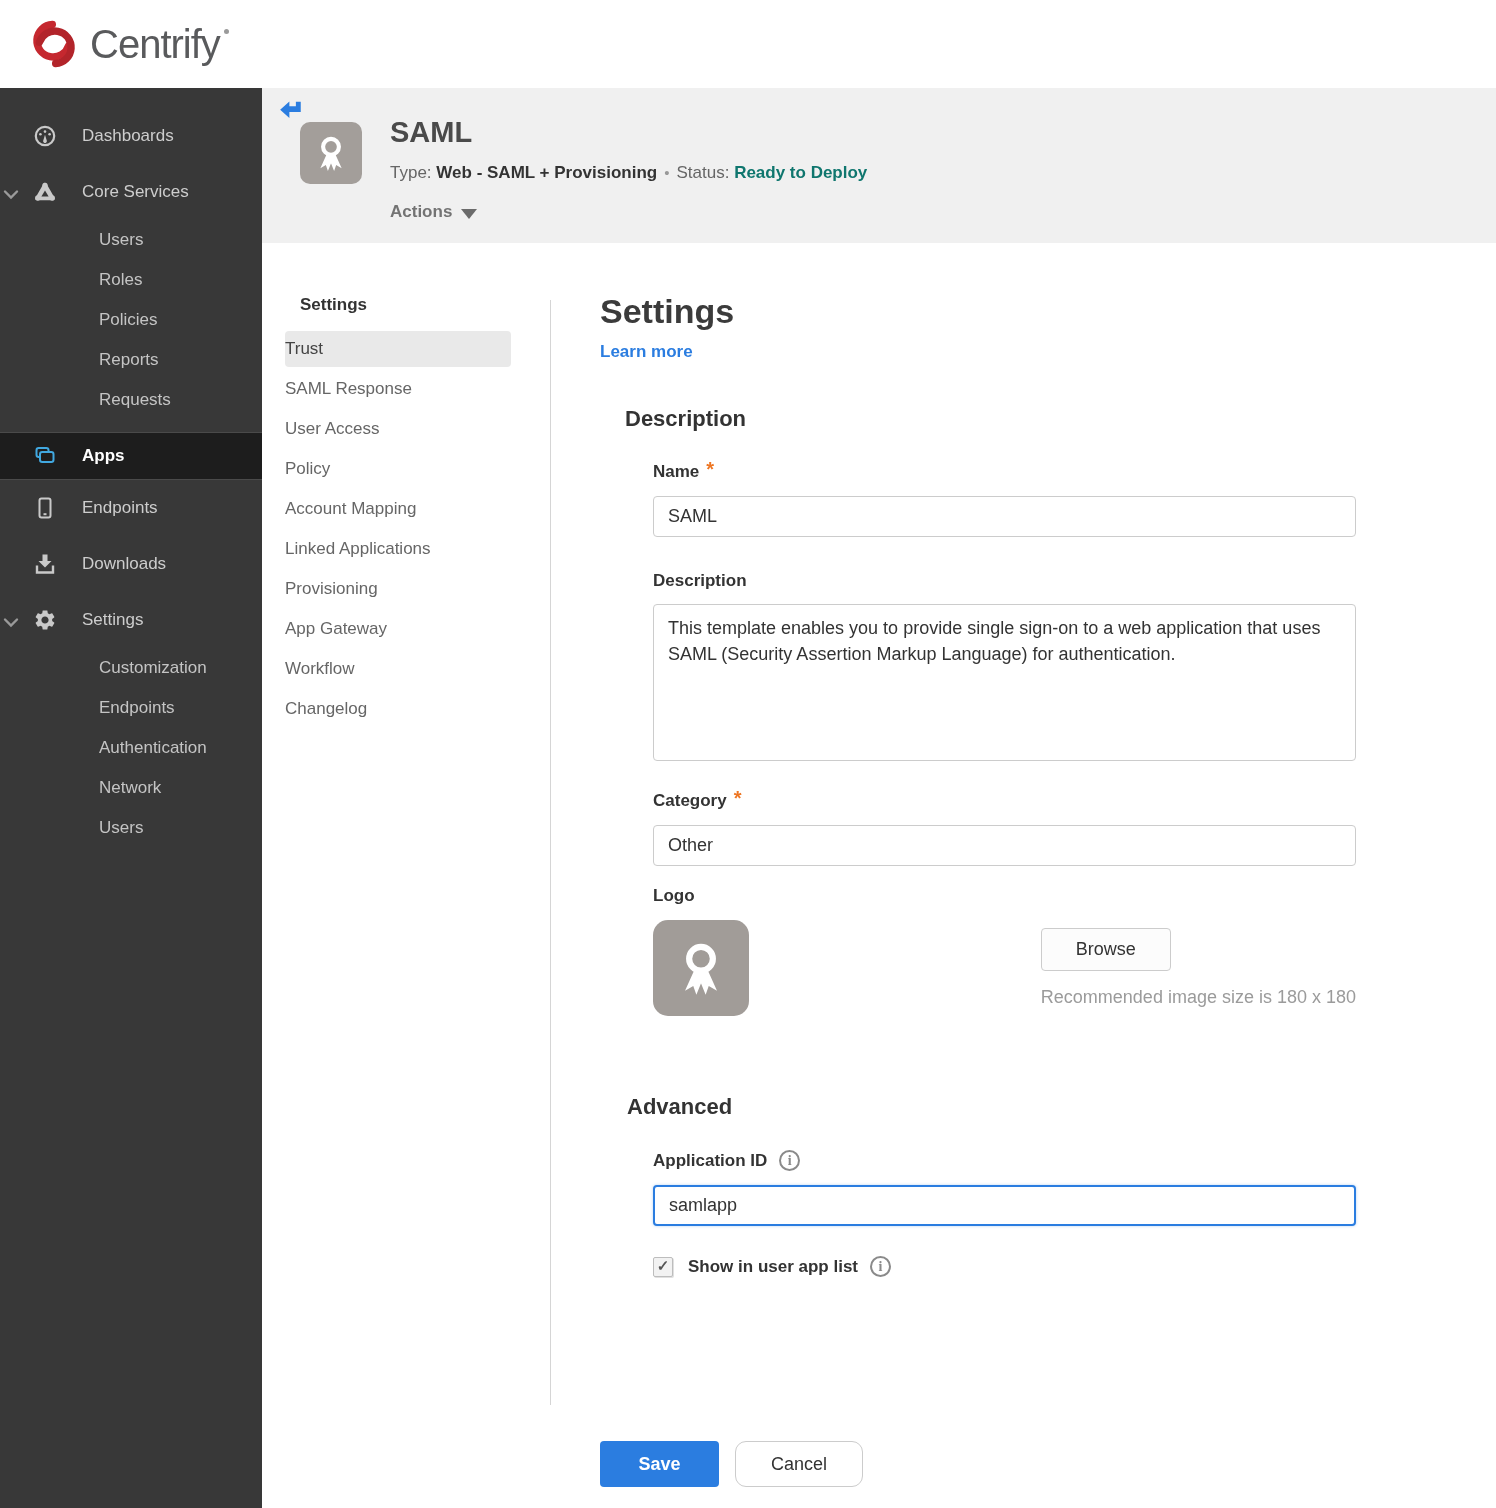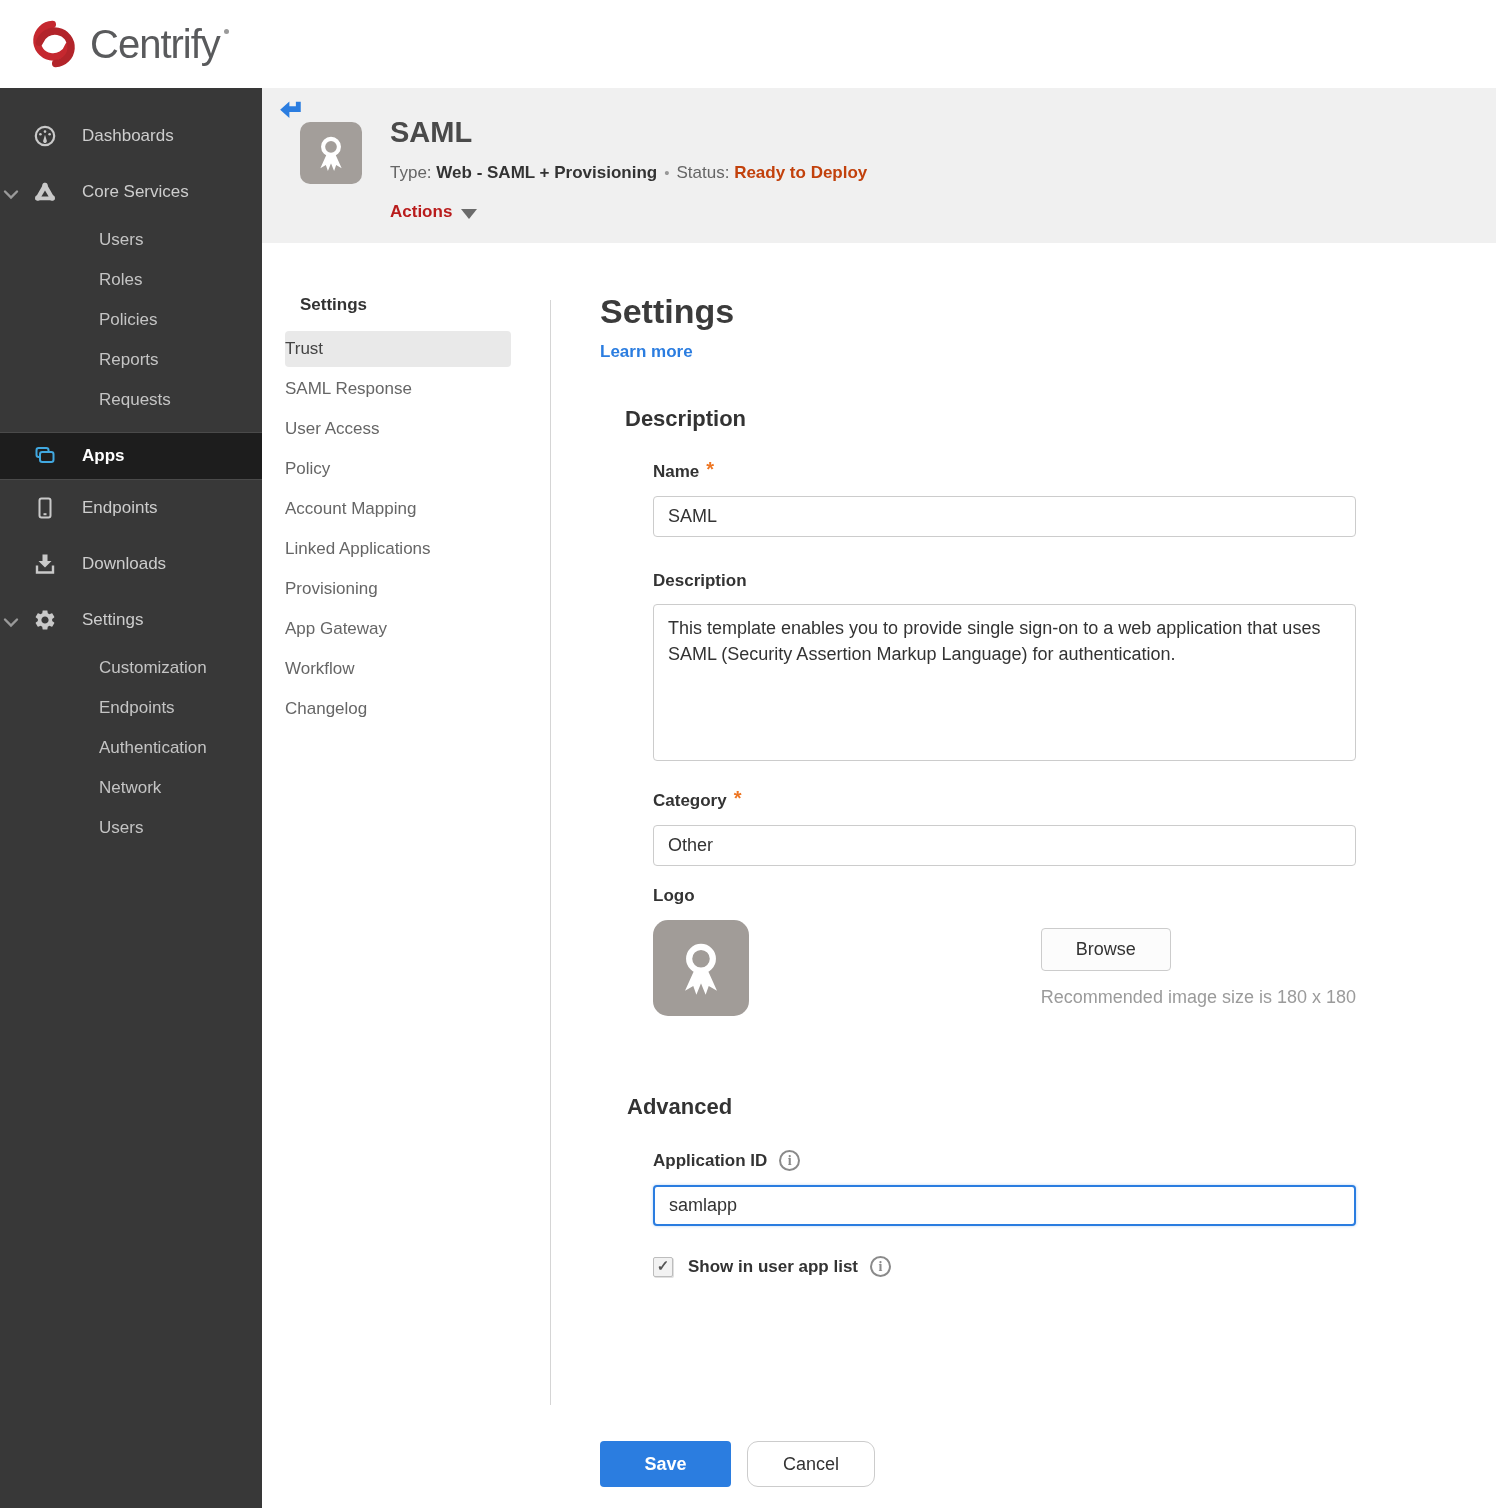--- a/index.html
+++ b/index.html
@@ -50,23 +50,23 @@
   }
   .back-btn { position: absolute; left: 16px; top: 9px; width: 26px; height: 24px; cursor: pointer; }
   .app-tile {
     position: absolute; left: 38px; top: 34px; width: 62px; height: 62px;
     border-radius: 10px; background: #a39e9a; display: flex; align-items: center; justify-content: center;
   }
   .app-tile svg { width: 44px; height: 44px; }
   .app-title { position: absolute; left: 128px; top: 28px; font-size: 29px; font-weight: bold; color: #4a4a4a; }
   .app-meta { position: absolute; left: 128px; top: 75px; font-size: 17px; color: #666; }
   .app-meta b { color: #333; }
-  .app-meta .status-val { color: #c2410c; font-weight: bold; }
+  .app-meta .status-val { color: #0f766e; font-weight: bold; }
   .app-meta .dot { color: #999; margin: 0 7px; font-size: 15px; }
-  .actions-link { position: absolute; left: 128px; top: 114px; font-size: 17px; font-weight: bold; color: #b91c1c; cursor: pointer; display: flex; align-items: center; }
+  .actions-link { position: absolute; left: 128px; top: 114px; font-size: 17px; font-weight: bold; color: #737373; cursor: pointer; display: flex; align-items: center; }
   .caret-down {
     width: 0; height: 0; margin-left: 9px; margin-top: 3px;
     border-left: 8px solid transparent; border-right: 8px solid transparent; border-top: 10px solid #6b6b6b;
   }
 
   
   .subnav { position: absolute; left: 285px; top: 295px; width: 226px; }
   .subnav-header { font-size: 17px; font-weight: bold; color: #333; padding: 0 0 16px 15px; }
   .subnav-item {
     height: 36px; line-height: 36px; margin-bottom: 4px; 
@@ -121,21 +121,21 @@
     width: 20px; height: 20px; background: #f2f2f2; border: 1px solid #bdbdbd; border-radius: 2px;
     display: flex; align-items: center; justify-content: center; cursor: pointer;
     box-shadow: 1px 1px 0 #e0e0e0;
   }
   .checkbox::after { content: "✓"; font-size: 15px; font-weight: bold; color: #555; margin-top: -2px; }
   .check-label { margin-left: 15px; font-size: 17px; font-weight: bold; color: #333; }
 
   
   .btn-row { position: absolute; left: 600px; top: 1441px; display: flex; }
   .btn-save {
-    width: 131px; height: 46px; background: #2b7de0; color: #fff; font-weight: bold;
+    width: 119px; height: 46px; background: #2b7de0; color: #fff; font-weight: bold;
     border: none; border-radius: 4px; font-family: "Liberation Sans", sans-serif; font-size: 18px; cursor: pointer;
   }
   .btn-cancel {
     width: 128px; height: 46px; margin-left: 16px; background: #fff; color: #333;
     border: 1px solid #ccc; border-radius: 11px; font-family: "Liberation Sans", sans-serif; font-size: 18px; cursor: pointer;
   }
 </style>
 </head>
 <body>
 

